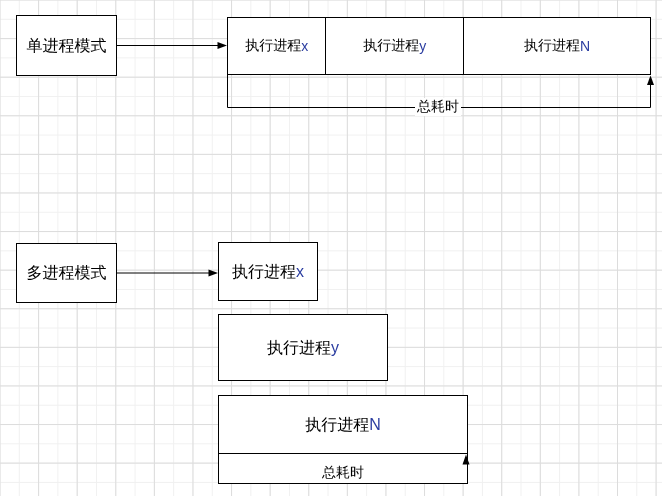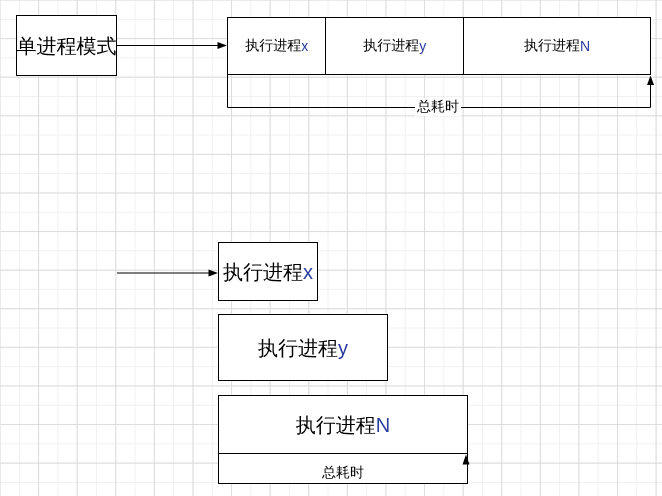--- a/index.html
+++ b/index.html
@@ -19,21 +19,21 @@
       linear-gradient(to bottom,#f0f0f0 1px,transparent 1px);
     background-size:38.6px 38.6px,38.6px 38.6px,19.3px 19.3px,19.3px 19.3px;
     background-position:-0.5px -0.5px;
   }
   .node{
     position:absolute;
     box-sizing:border-box;
     border:1px solid #000;
     background:#fff;
     display:flex;align-items:center;justify-content:center;
-    font-size:20px;color:#000;
+    font-size:16px;color:#000;
     white-space:nowrap;
     line-height:1.2;
   }
   .row{
     position:absolute;box-sizing:border-box;
     border:1px solid #000;background:#fff;
     display:flex;
   }
   .cell{
     box-sizing:border-box;
@@ -78,20 +78,23 @@
     <div class="cell" style="width:32.6%;">
       <span>执行进程</span>
         <span class="suffix">y</span>
     </div>
     <div class="cell" style="width:44.3%;">
       <span>执行进程</span>
         <span class="suffix">N</span>
     </div>
   </div>
 
+  <div class="node" style="left:16px;top:243px;width:101px;height:60px;">
+    <span>多进程模式</span>
+  </div>
 
   <div class="node" style="left:218px;top:242px;width:100px;height:59px;">
     <span>执行进程</span>
       <span class="suffix">x</span>
   </div>
 
   <div class="node" style="left:218px;top:314px;width:170px;height:67px;">
     <span>执行进程</span>
       <span class="suffix">y</span>
   </div>

